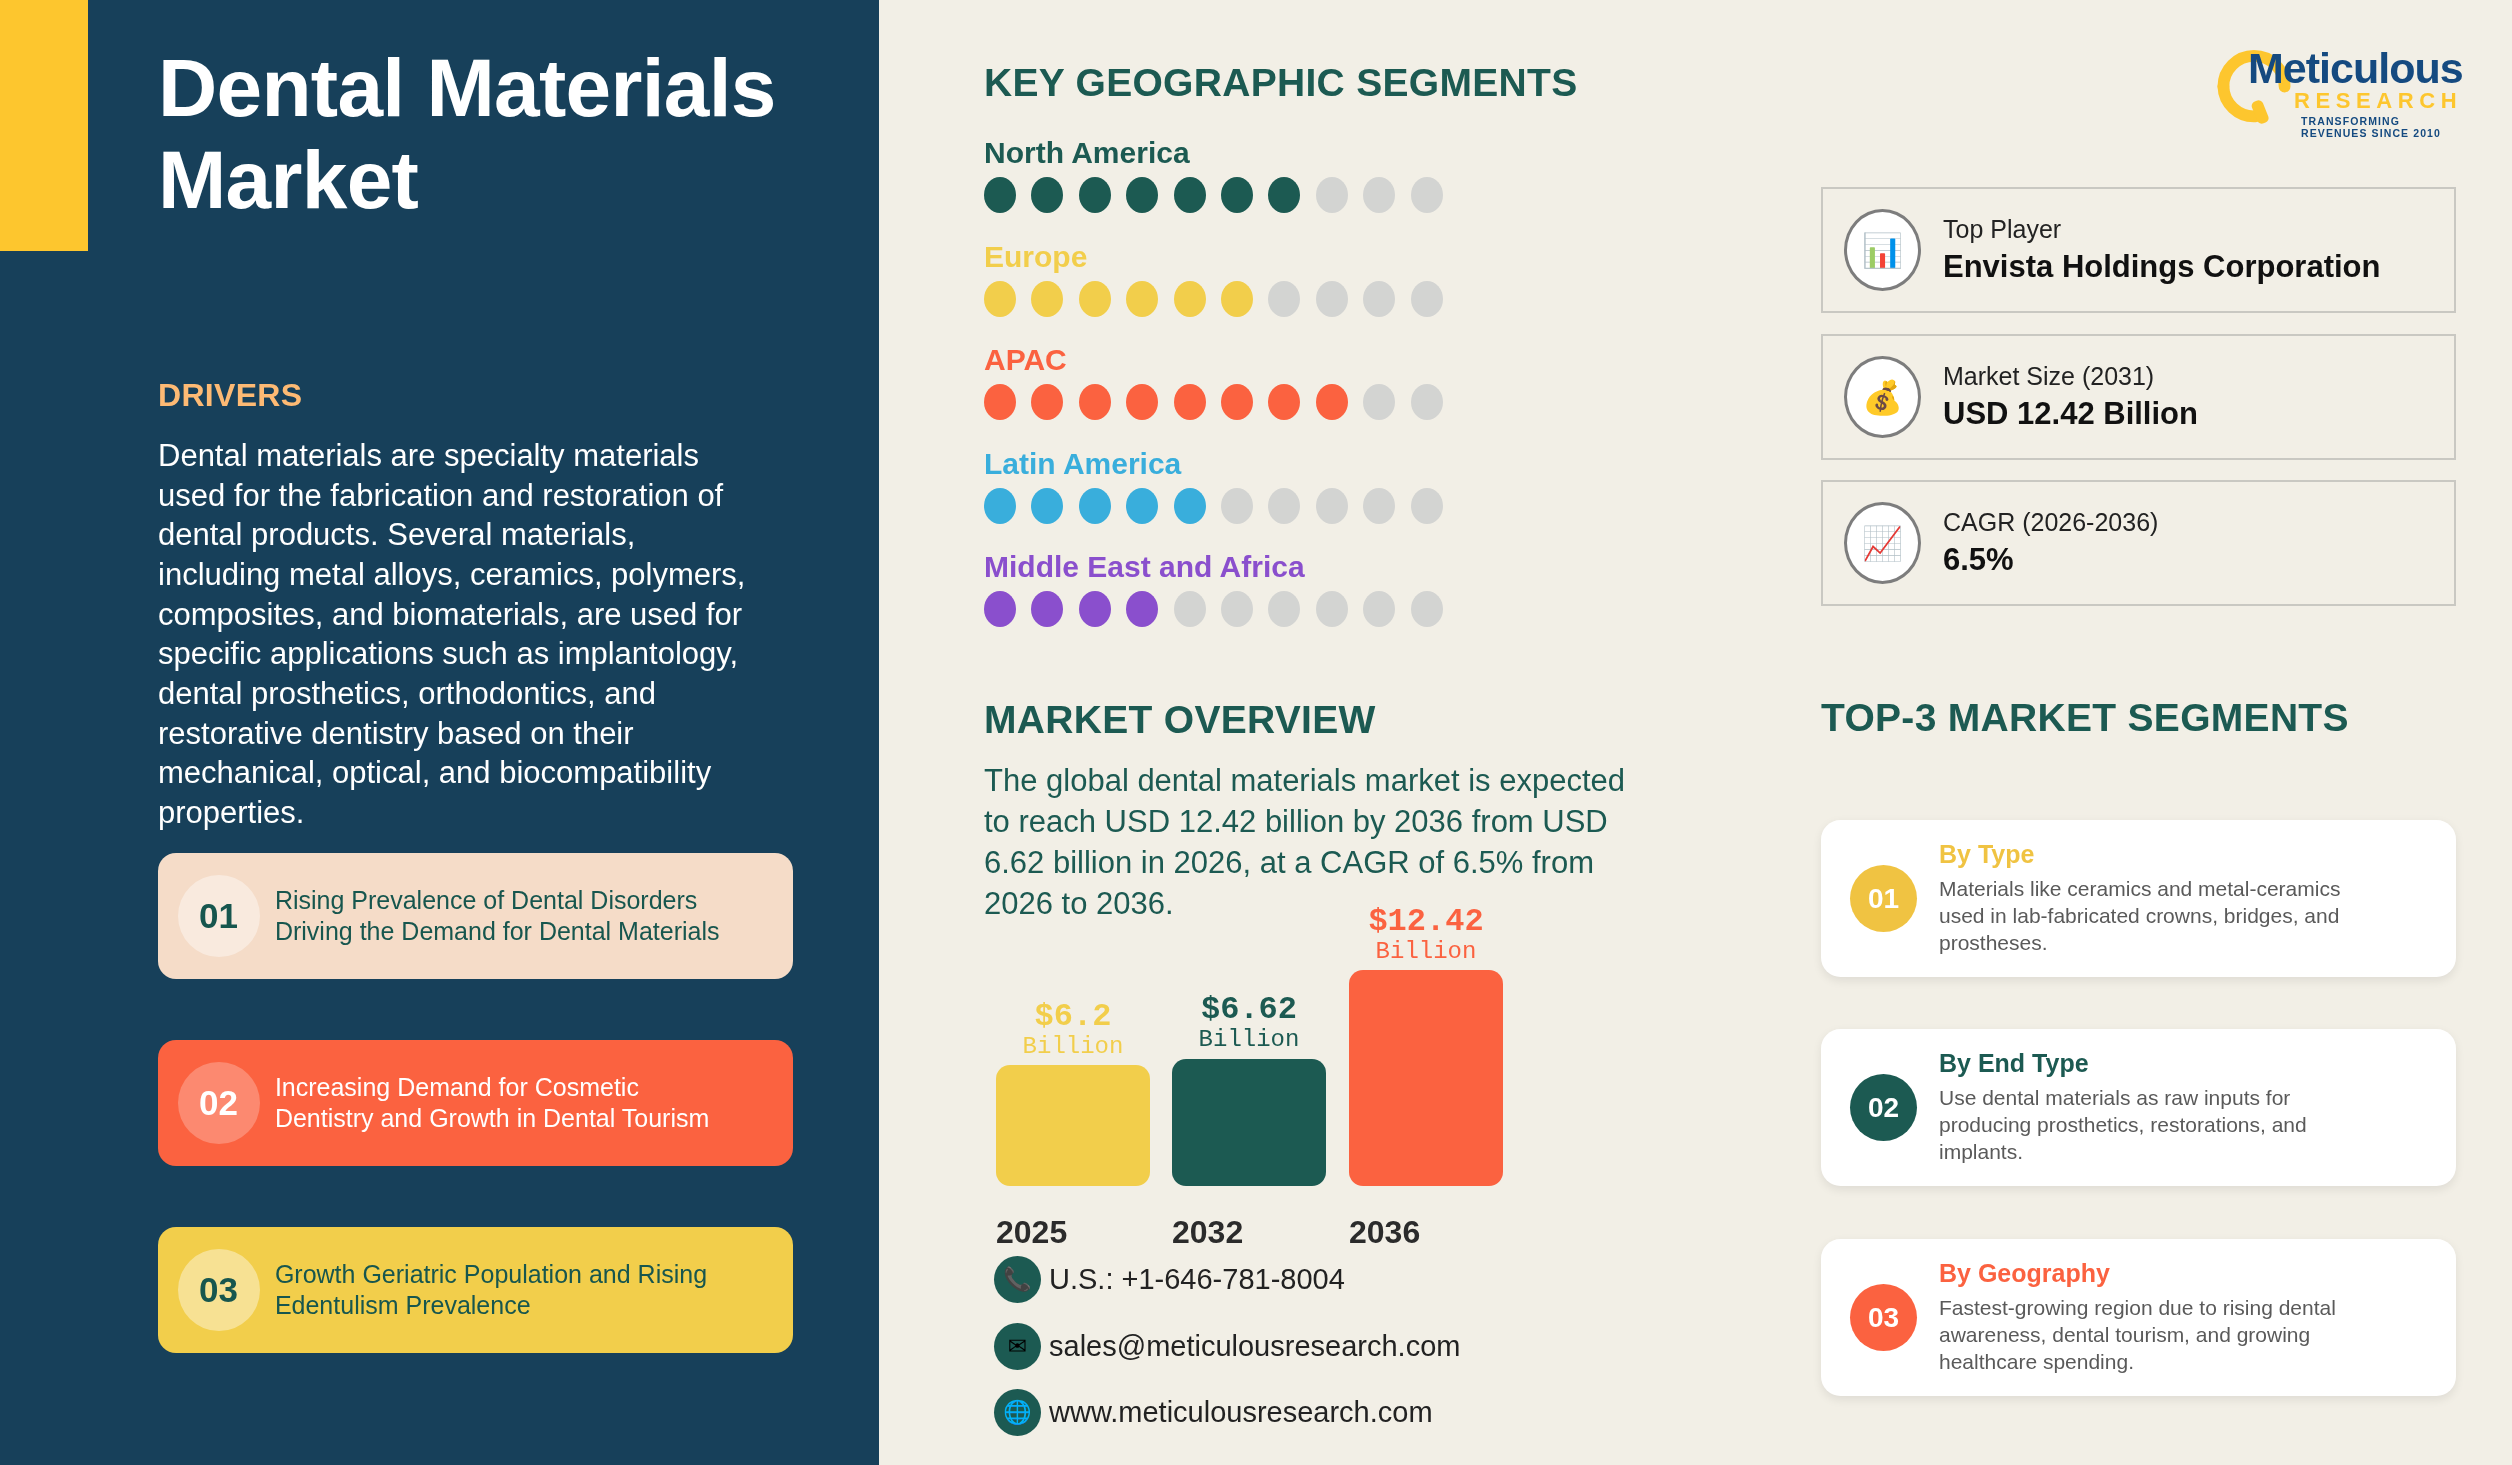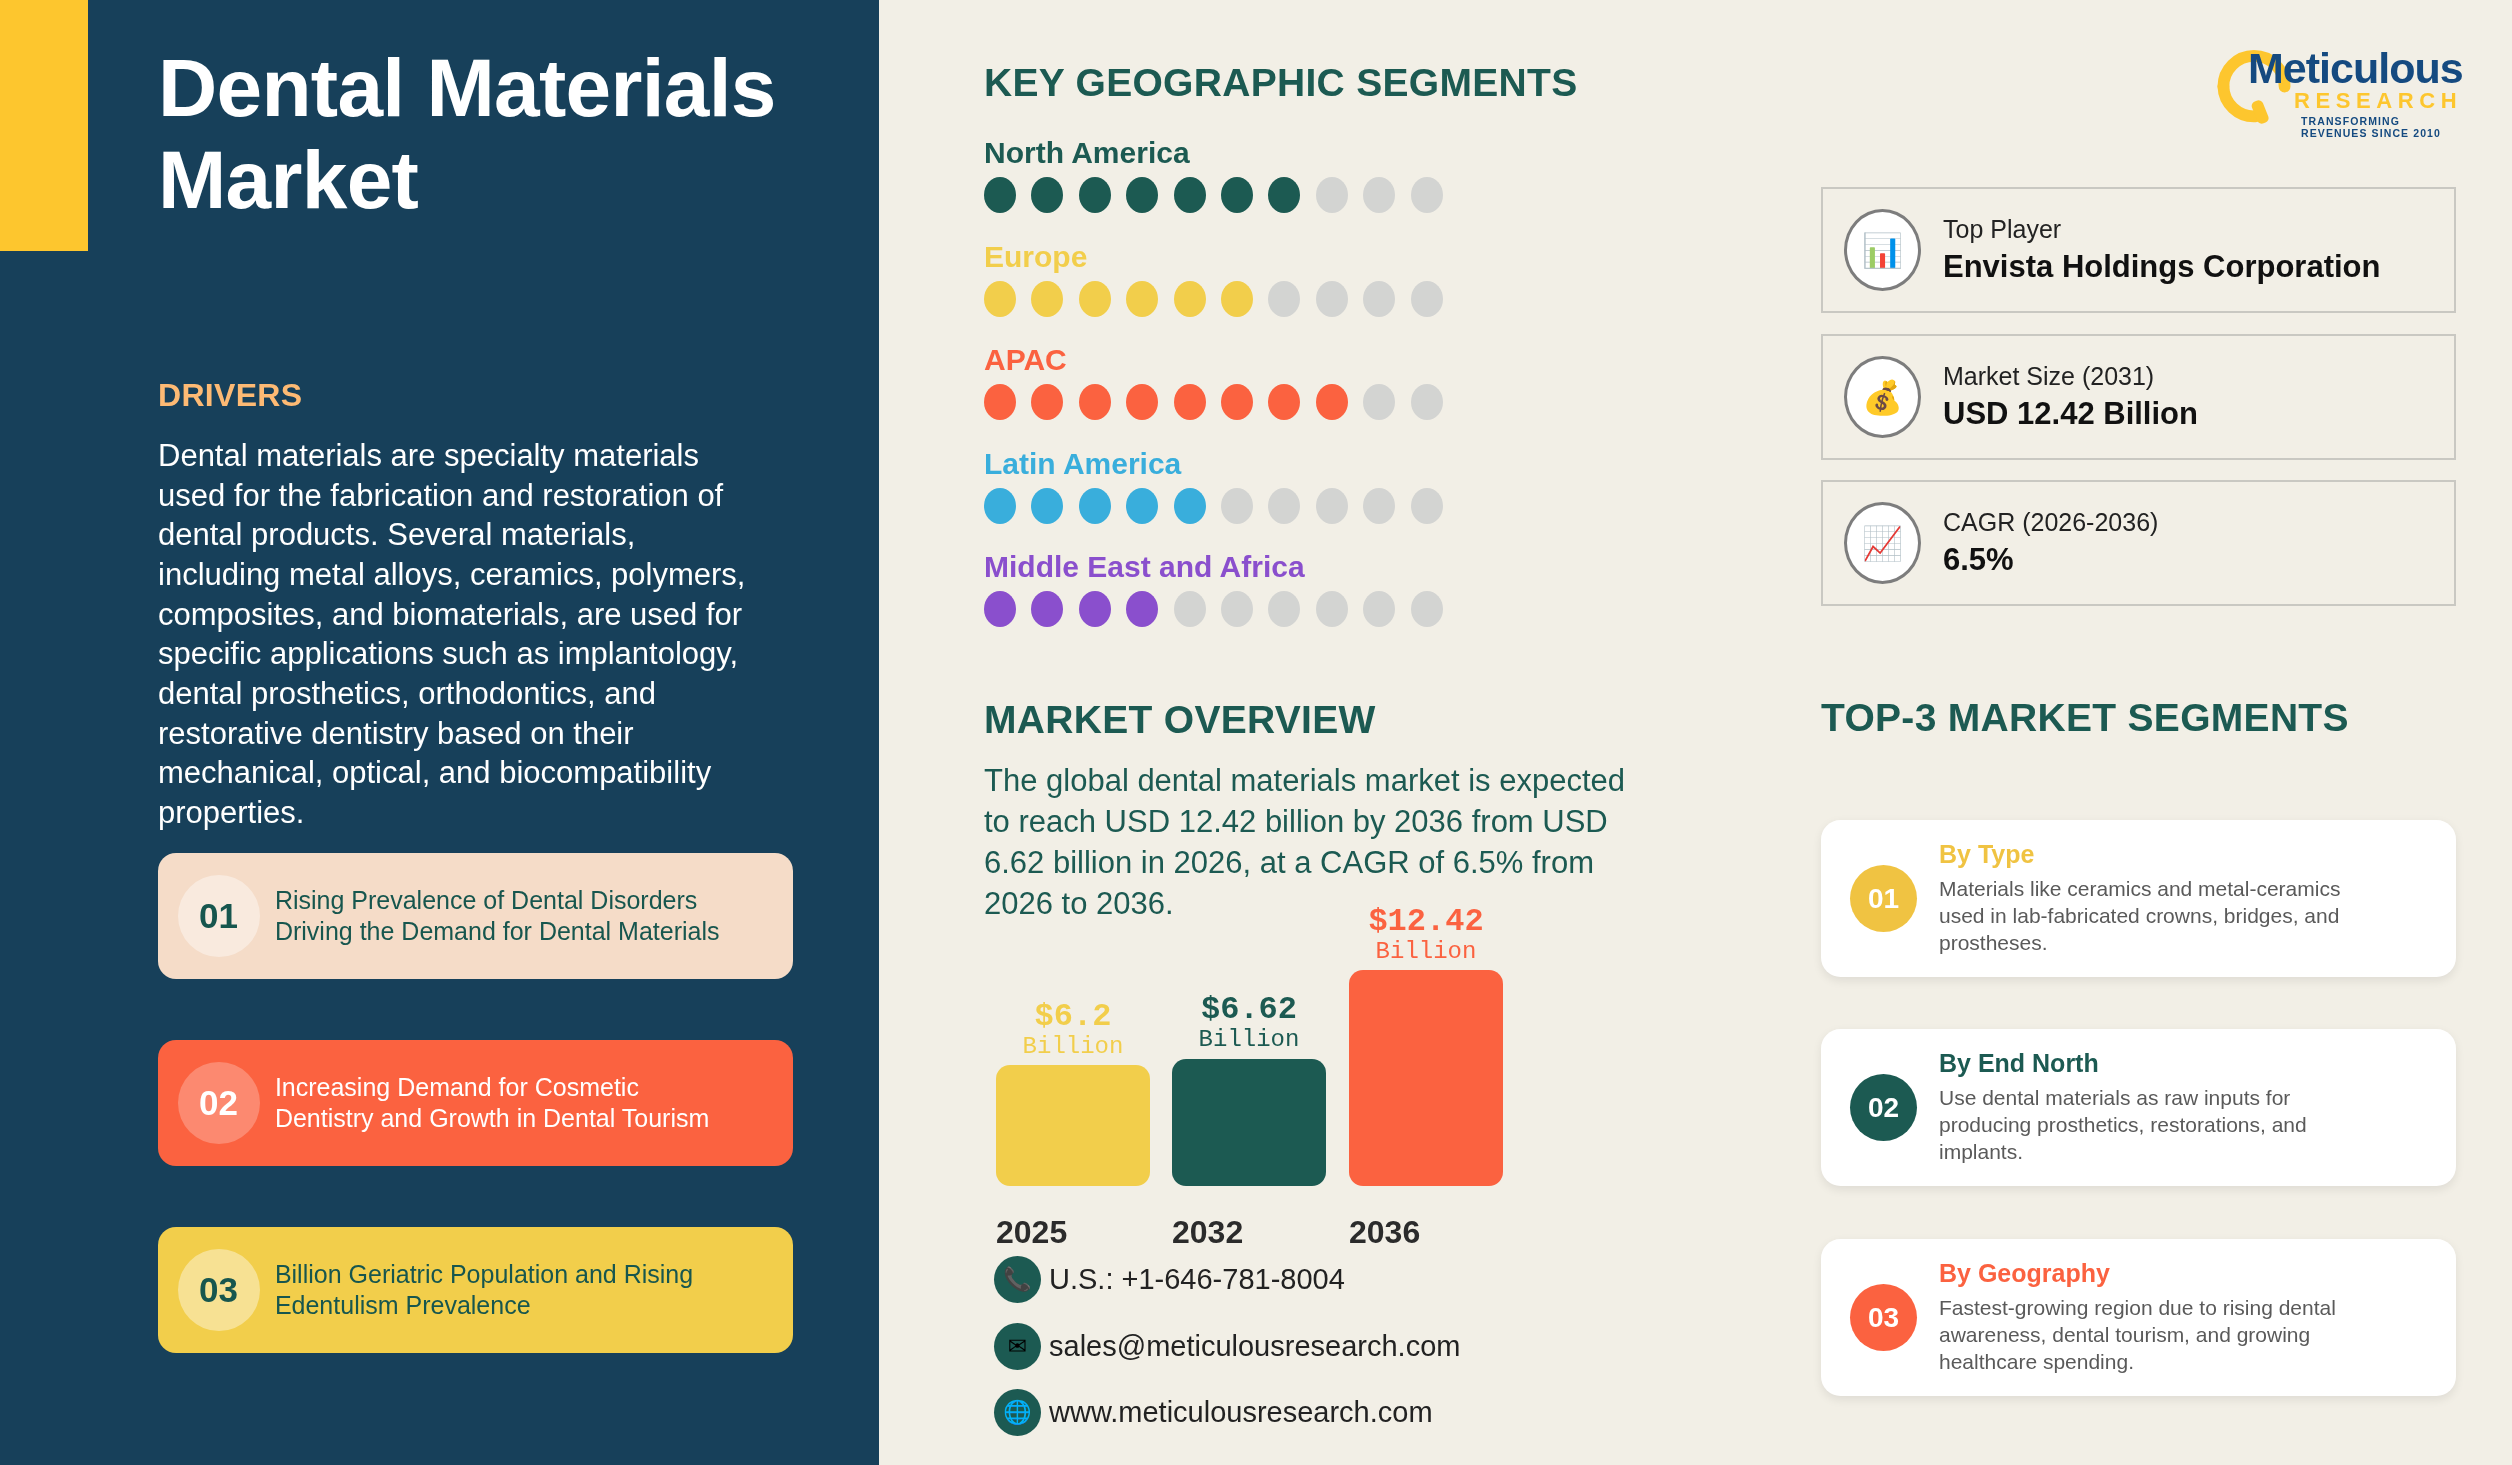--- a/index.html
+++ b/index.html
@@ -171,21 +171,21 @@
   <div class="driver-card" id="driver-1">
     <div class="bubble">01</div>
     <div class="dtext">Rising Prevalence of Dental Disorders Driving the Demand for Dental Materials</div>
   </div>
   <div class="driver-card" id="driver-2">
     <div class="bubble">02</div>
     <div class="dtext">Increasing Demand for Cosmetic Dentistry and Growth in Dental Tourism</div>
   </div>
   <div class="driver-card" id="driver-3">
     <div class="bubble">03</div>
-    <div class="dtext">Billion Geriatric Population and Rising Edentulism Prevalence</div>
+    <div class="dtext">Growth Geriatric Population and Rising Edentulism Prevalence</div>
   </div>
 </div>
 
 <div class="section-heading" id="kgm-heading">KEY GEOGRAPHIC SEGMENTS</div>
 <div id="geo-wrap">
     <div class="geo-row">
       <div class="geo-label" style="color: rgb(28, 90, 82);">North America</div>
       <div class="geo-dots">
         <span class="geo-dot" style="background: rgb(28, 90, 82);"></span>
         <span class="geo-dot" style="background: rgb(28, 90, 82);"></span>
@@ -345,21 +345,21 @@
 <div class="seg-card" id="seg-1">
   <div class="seg-bubble" style="background: rgb(240, 195, 66);">01</div>
   <div class="seg-body">
     <div class="seg-title" style="color: rgb(240, 195, 66);">By Type</div>
     <div class="seg-desc">Materials like ceramics and metal-ceramics used in lab-fabricated crowns, bridges, and prostheses.</div>
   </div>
 </div>
 <div class="seg-card" id="seg-2">
   <div class="seg-bubble" style="background: rgb(28, 90, 82);">02</div>
   <div class="seg-body">
-    <div class="seg-title" style="color: rgb(28, 90, 82);">By End North</div>
+    <div class="seg-title" style="color: rgb(28, 90, 82);">By End Type</div>
     <div class="seg-desc">Use dental materials as raw inputs for producing prosthetics, restorations, and implants.</div>
   </div>
 </div>
 <div class="seg-card" id="seg-3">
   <div class="seg-bubble" style="background: rgb(251, 98, 64);">03</div>
   <div class="seg-body">
     <div class="seg-title" style="color: rgb(251, 98, 64);">By Geography</div>
     <div class="seg-desc">Fastest-growing region due to rising dental awareness, dental tourism, and growing healthcare spending.</div>
   </div>
 </div>

